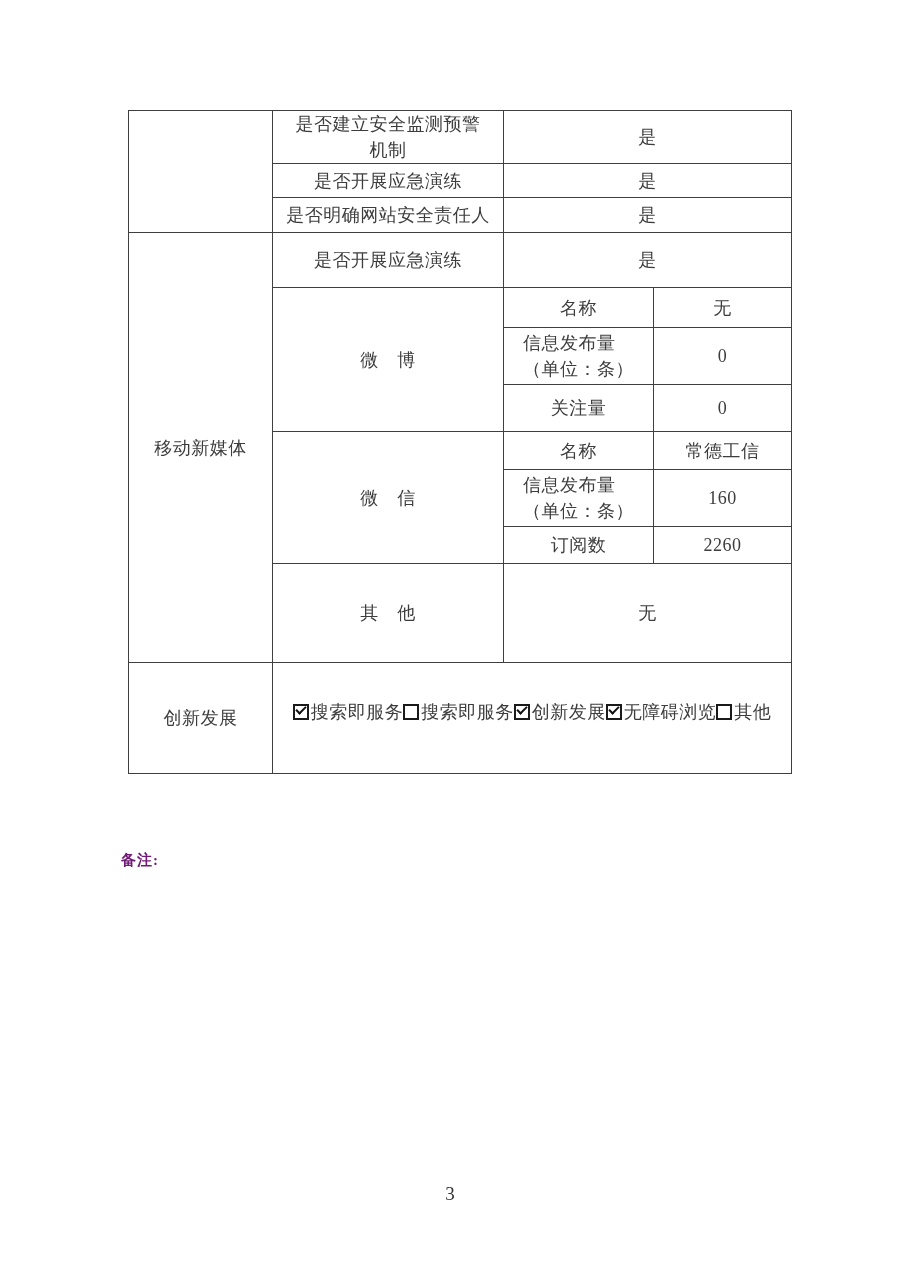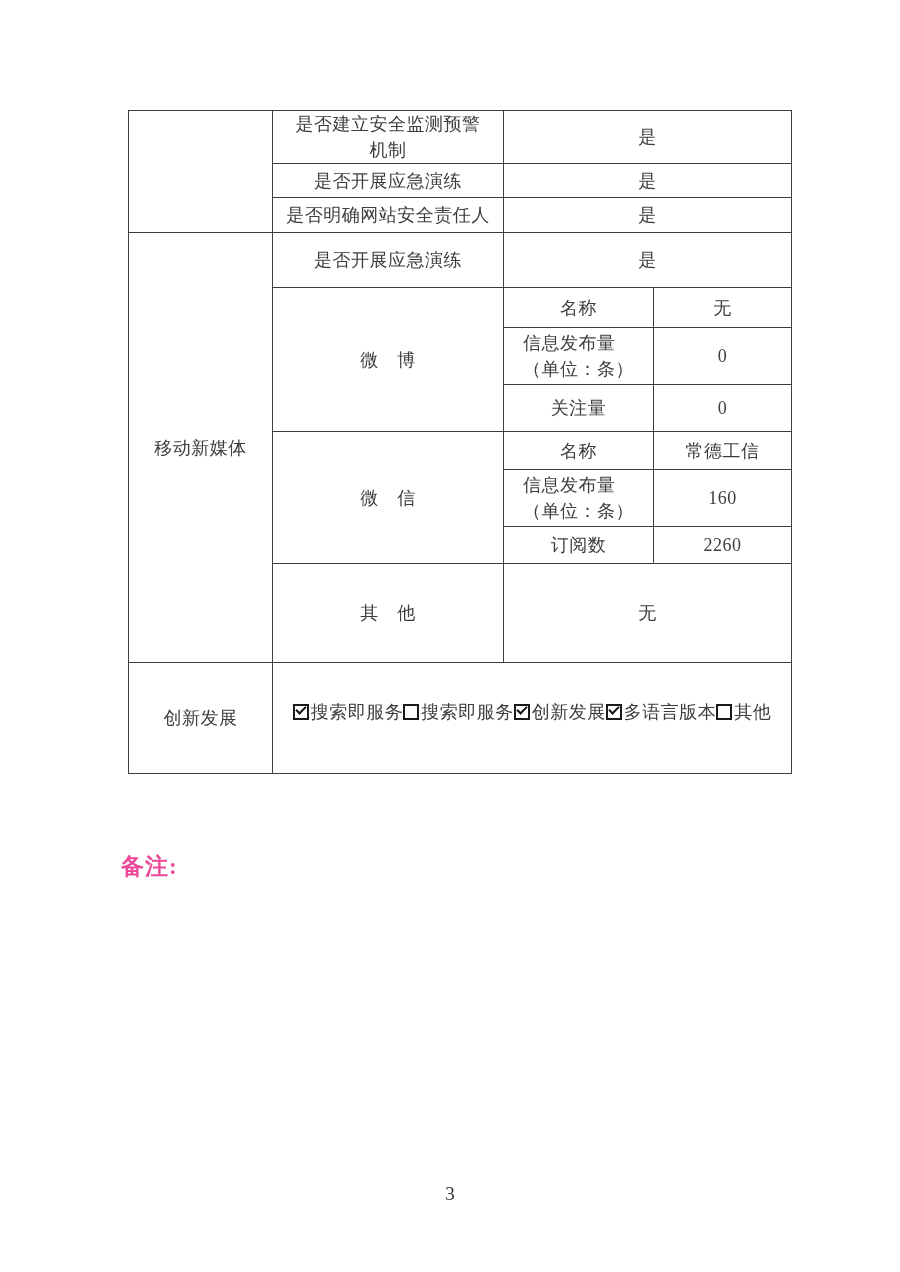--- a/index.html
+++ b/index.html
@@ -74,24 +74,24 @@
     width: 8px;
     height: 4px;
     border-left: 2.5px solid #111;
     border-bottom: 2.5px solid #111;
     transform: rotate(-45deg);
   }
   .remarks {
     position: absolute;
     left: 121px;
     top: 851px;
-    font-size: 23px;
+    font-size: 15px;
     font-weight: bold;
     letter-spacing: 1px;
-    color: #ec4899;
+    color: #701a75;
   }
   .page-number {
     position: absolute;
     left: 0;
     top: 1183px;
     width: 900px;
     text-align: center;
     font-size: 19px;
     color: #333;
   }
@@ -174,21 +174,21 @@
               <span class="cb-item">
                 <span class="cb"></span>
                 <span>搜索即服务</span>
               </span>
               <span class="cb-item">
                 <span class="cb checked"></span>
                 <span>创新发展</span>
               </span>
               <span class="cb-item">
                 <span class="cb checked"></span>
-                <span>多语言版本</span>
+                <span>无障碍浏览</span>
               </span>
               <span class="cb-item">
                 <span class="cb"></span>
                 <span>其他</span>
               </span>
             </div>
         </td>
       </tr>
     </tbody>
   </table>

